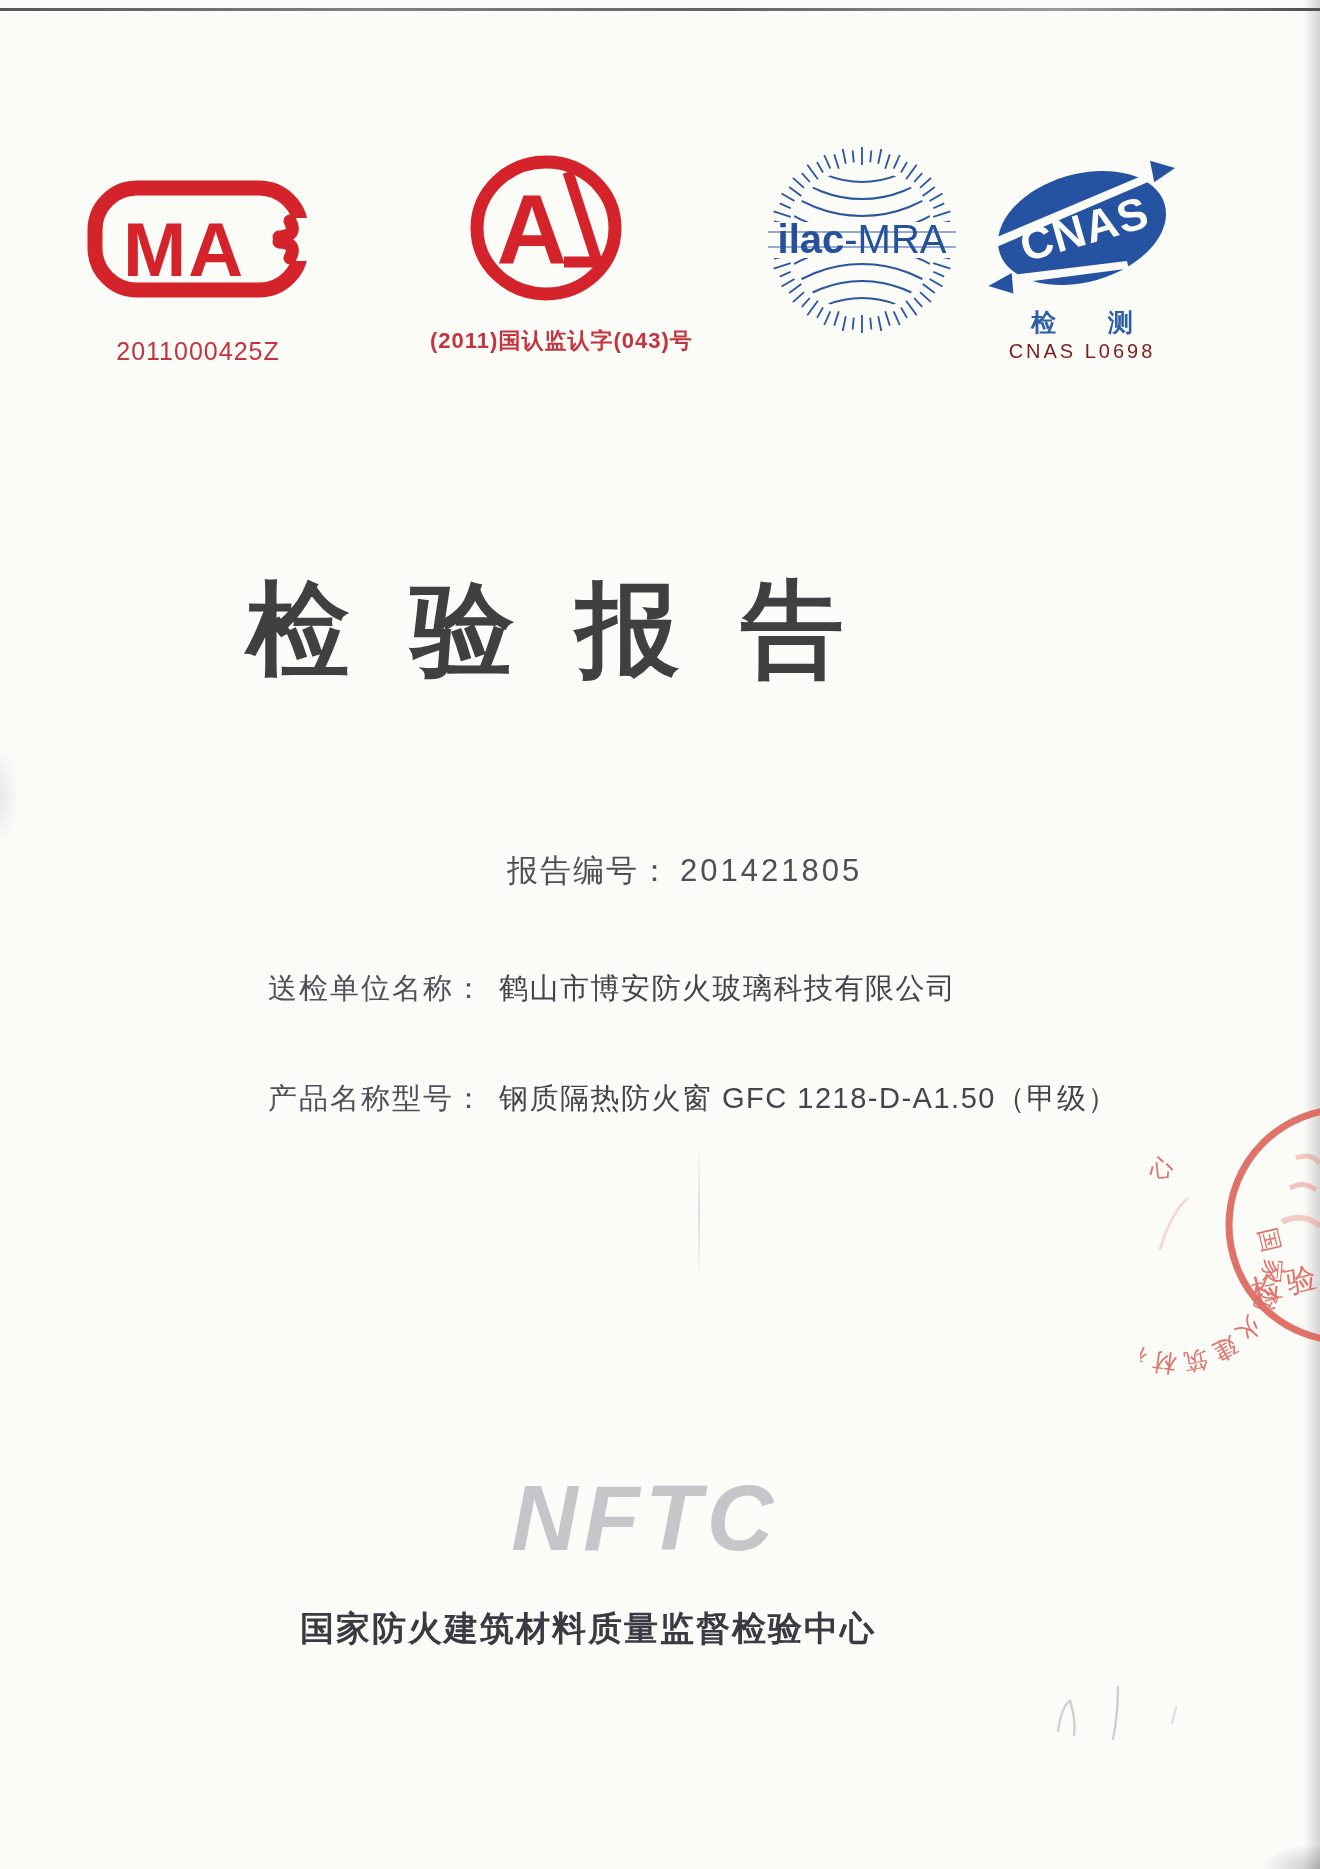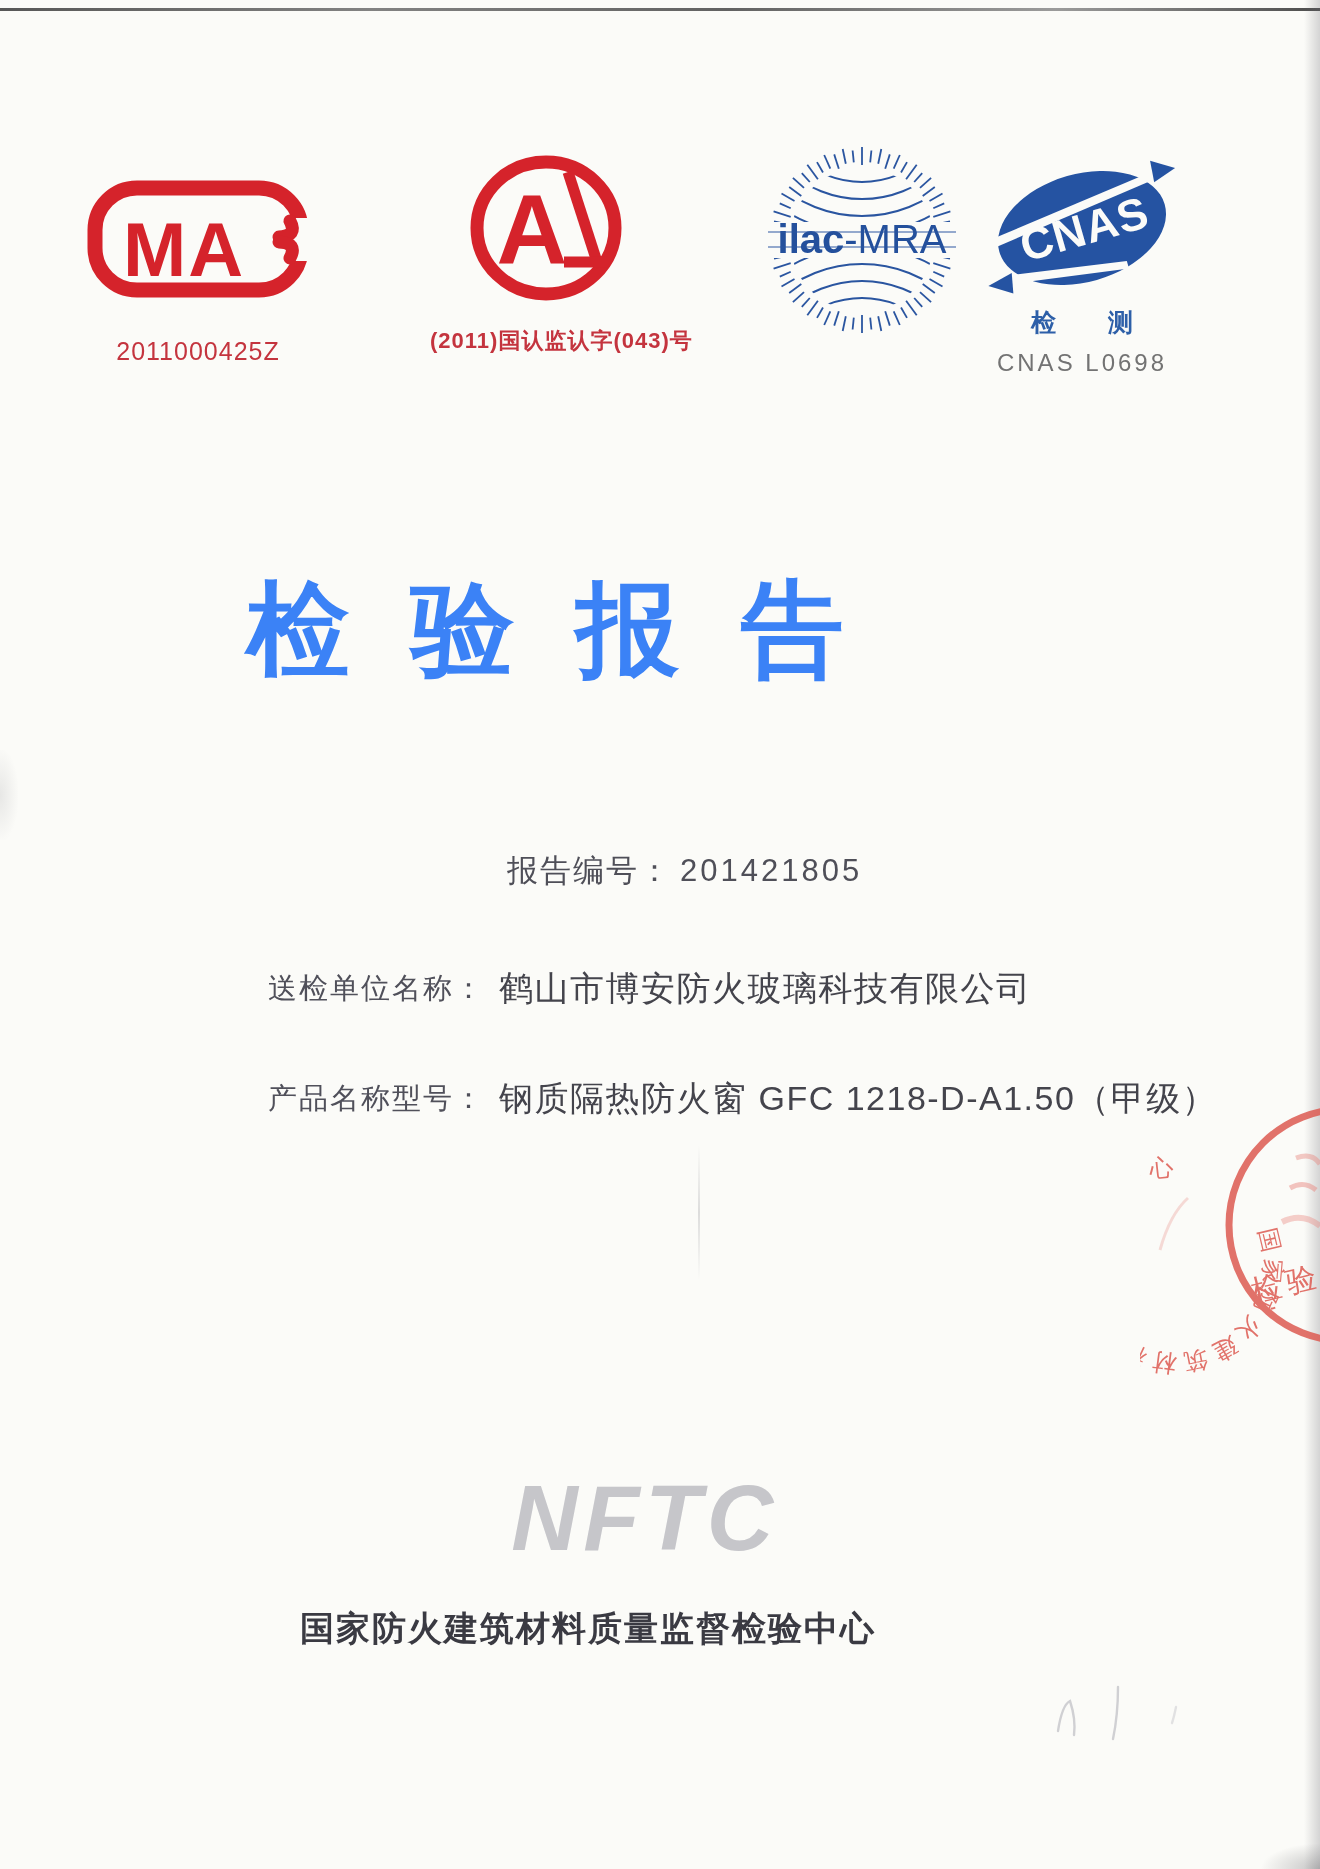--- a/index.html
+++ b/index.html
@@ -23,38 +23,38 @@
 
   
   .logo-block{position:absolute;text-align:center}
   .cma-block{left:82px;top:162px;width:232px}
   .cnal-block{left:430px;top:150px;width:236px}
   .ilac-block{left:762px;top:140px;width:200px}
   .cnas-block{left:980px;top:152px;width:204px}
   .cert-number{color:#c4343e;font-size:25px;letter-spacing:1px;margin-top:16px;white-space:nowrap}
   .cnal-number{font-size:22px;font-weight:700;}
   .cnas-type{color:#2d5fa8;font-size:25px;letter-spacing:.9em;text-indent:.9em;margin-top:2px;font-weight:600}
-  .cnas-code{color:#737373;font-size:24px;letter-spacing:3px;margin-top:10px}
+  .cnas-code{color:#7f1d1d;font-size:20px;letter-spacing:3px;margin-top:1px}
 
   
   .doc-title{
     position:absolute;top:562px;left:0;width:1090px;text-align:center;
-    font-size:103px;font-weight:900;color:#3b82f6;
+    font-size:103px;font-weight:900;color:#404040;
     letter-spacing:.60em;text-indent:.60em;white-space:nowrap;
   }
 
   
   .report-line{position:absolute;left:507px;top:850px;font-size:31px;color:#4f4f58;letter-spacing:2px;white-space:nowrap}
   .report-line .num{margin-left:8px;letter-spacing:3px}
 
   
   .fields{position:absolute;left:268px;top:966px}
   .field-row{display:flex;align-items:center;line-height:44px;margin-bottom:66px;white-space:nowrap}
   .field-label{font-size:29px;color:#50505a;letter-spacing:2px}
-  .field-value{font-size:34px;color:#44444c;letter-spacing:1.5px;margin-left:14px}
+  .field-value{font-size:29px;color:#44444c;letter-spacing:1.5px;margin-left:14px}
 
   
   .watermark{
     position:absolute;top:1466px;left:0;width:1290px;text-align:center;
     font-size:92px;font-weight:800;font-style:italic;letter-spacing:.06em;
     color:#c2c2c7;opacity:.92;
   }
 
   
   .org-name{

